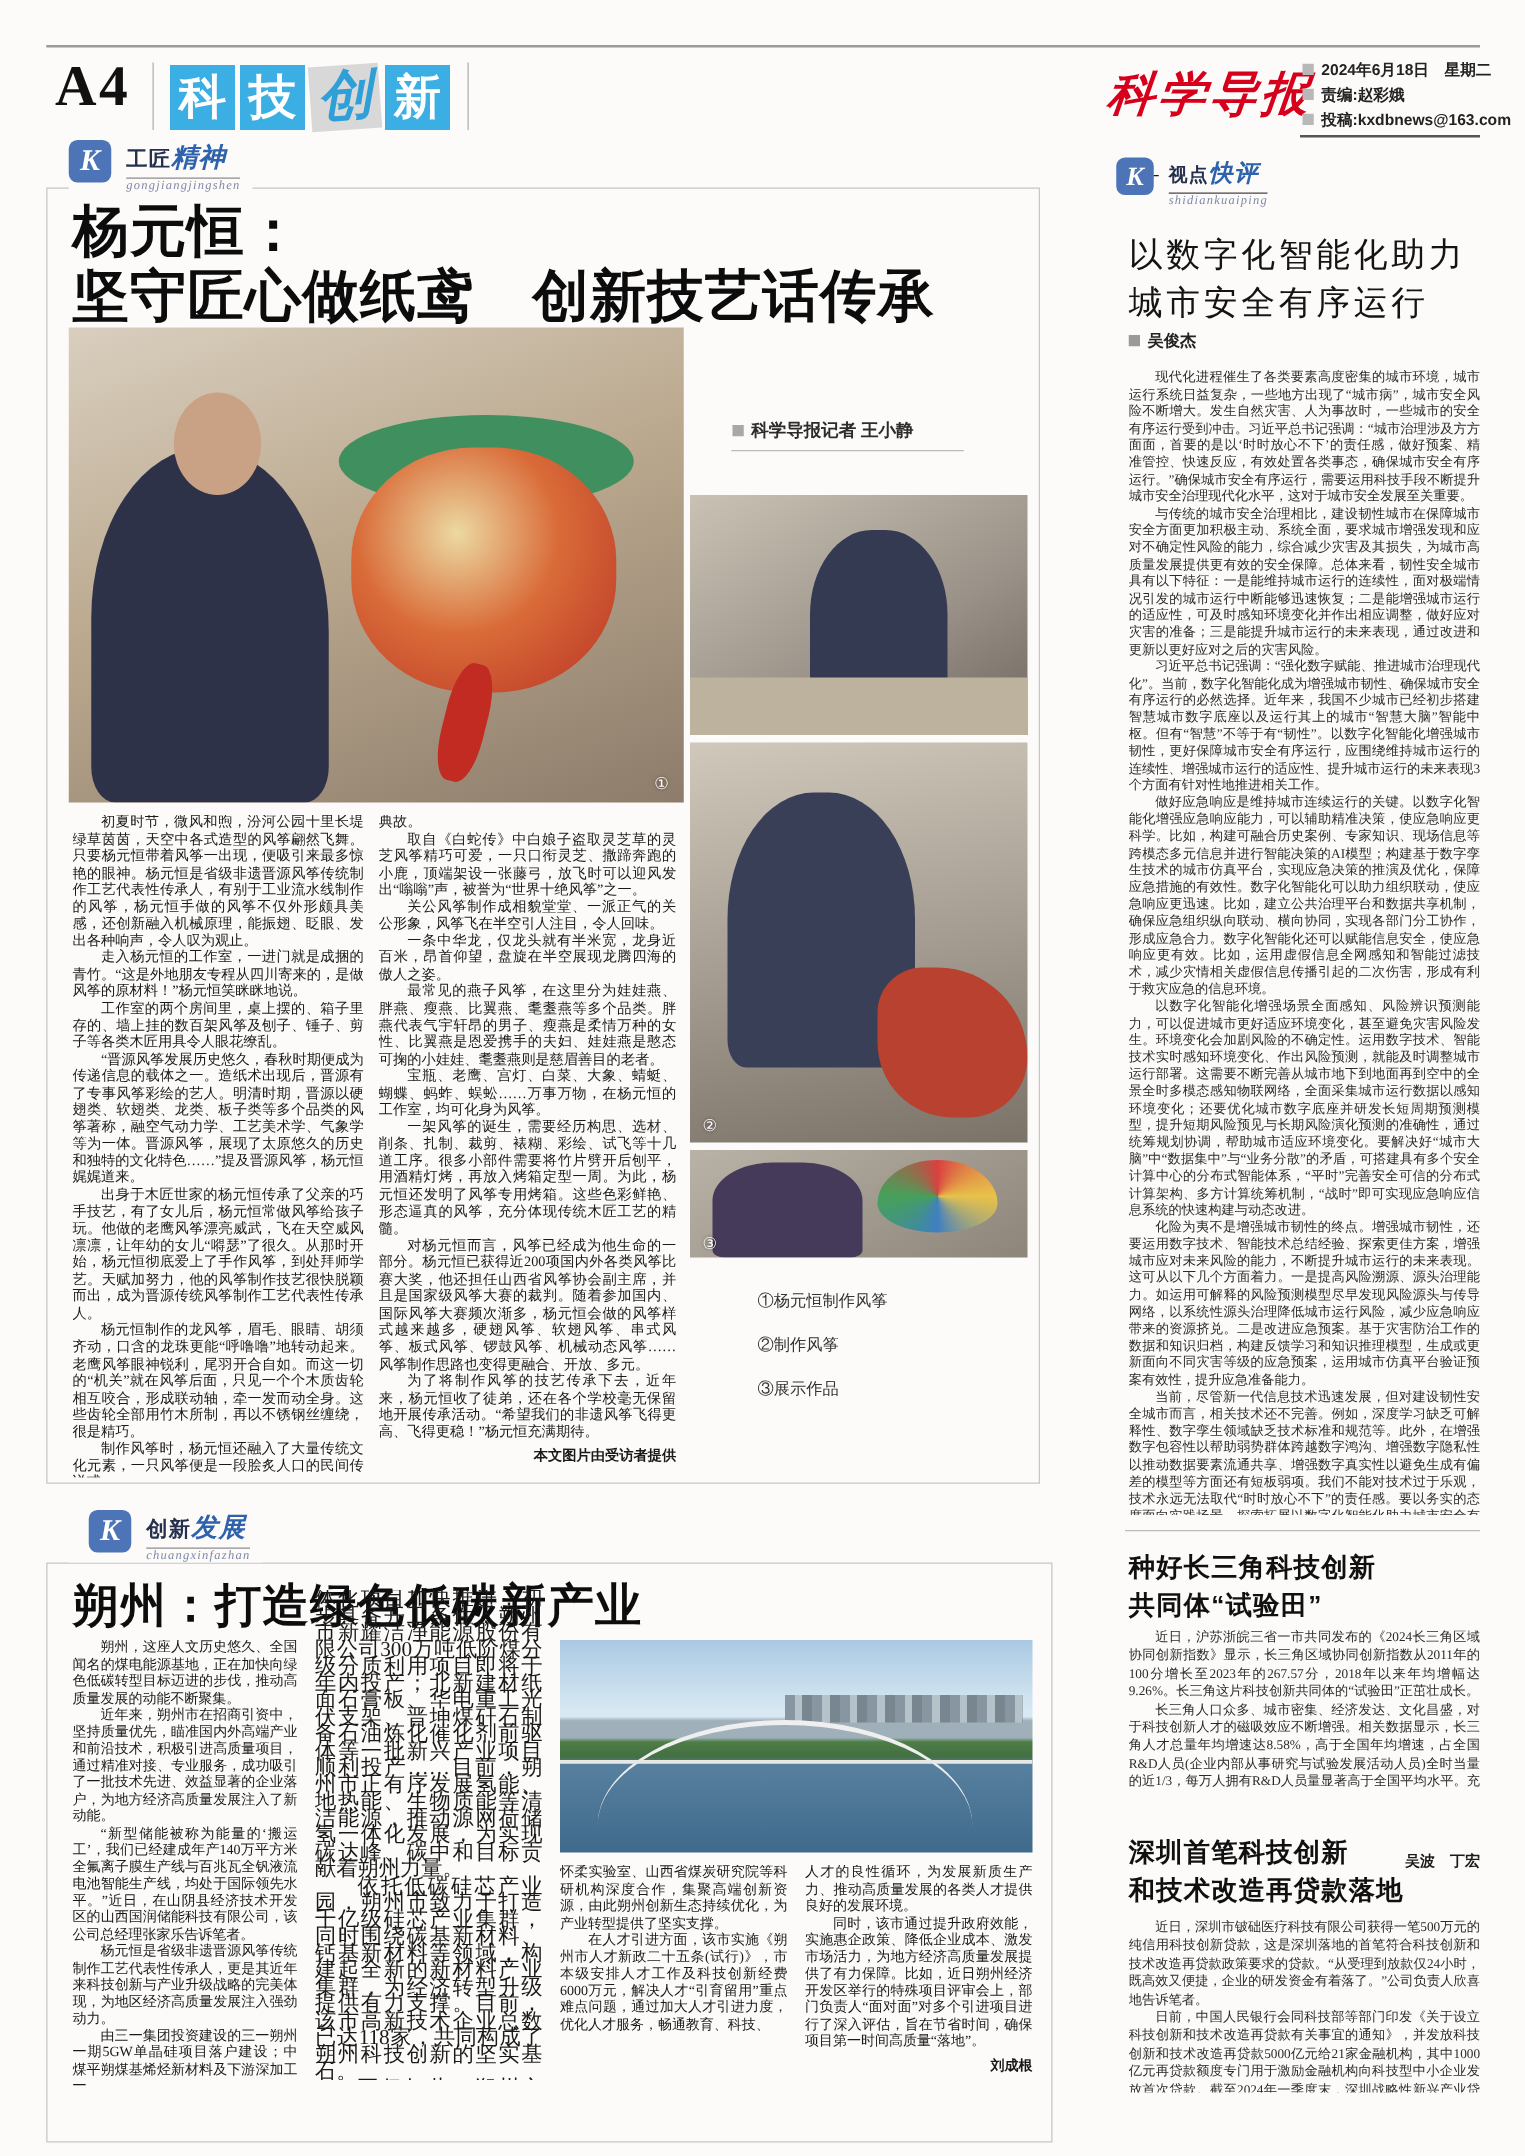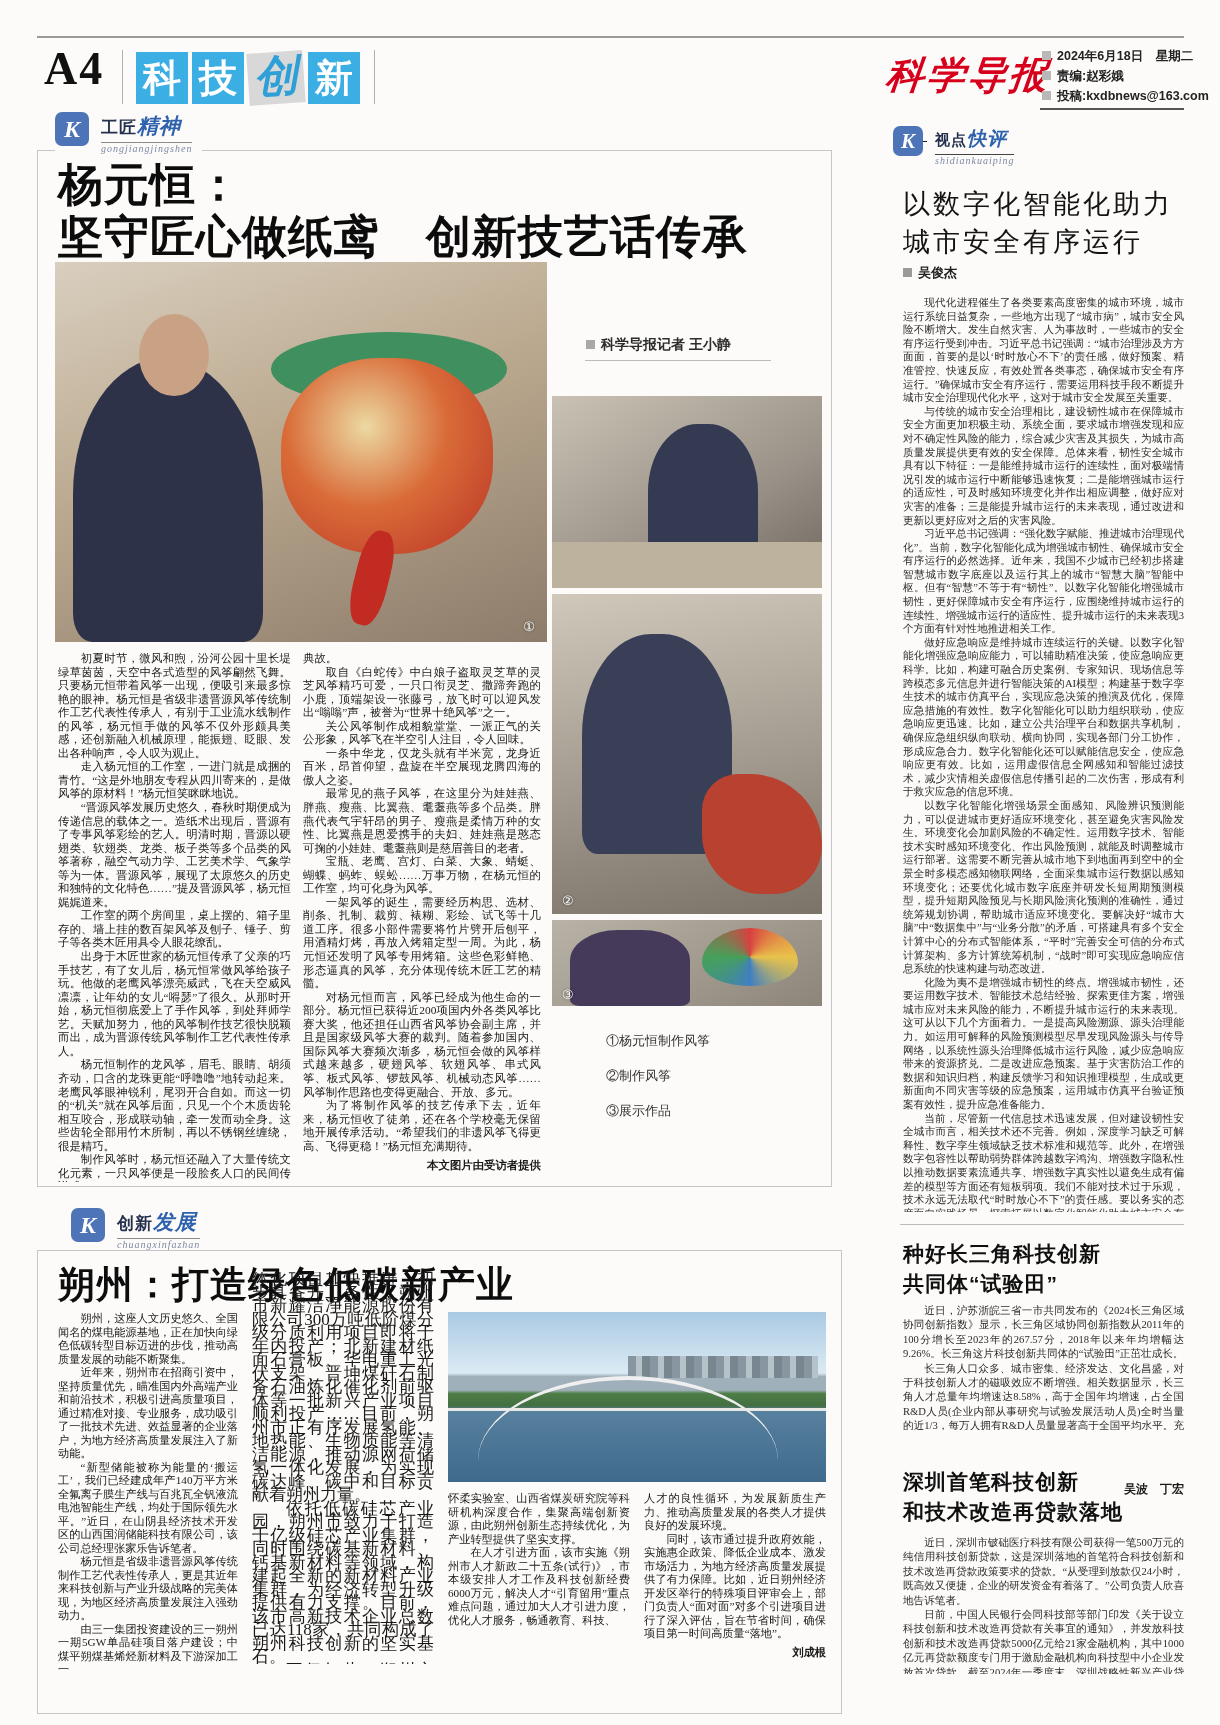--- a/index.html
+++ b/index.html
@@ -138,22 +138,22 @@
 
   <div class="caps">
     <p>①杨元恒制作风筝</p>
     <p>②制作风筝</p>
     <p>③展示作品</p>
   </div>
 
   <div class="col bodytext" style="left:58px;top:652px;width:233px;height:530px;">
     <p>初夏时节，微风和煦，汾河公园十里长堤绿草茵茵，天空中各式造型的风筝翩然飞舞。只要杨元恒带着风筝一出现，便吸引来最多惊艳的眼神。杨元恒是省级非遗晋源风筝传统制作工艺代表性传承人，有别于工业流水线制作的风筝，杨元恒手做的风筝不仅外形颇具美感，还创新融入机械原理，能振翅、眨眼、发出各种响声，令人叹为观止。</p>
     <p>走入杨元恒的工作室，一进门就是成捆的青竹。“这是外地朋友专程从四川寄来的，是做风筝的原材料！”杨元恒笑眯眯地说。</p>
+    <p>工作室的两个房间里，桌上摆的、箱子里存的、墙上挂的数百架风筝及刨子、锤子、剪子等各类木匠用具令人眼花缭乱。</p>
     <p>“晋源风筝发展历史悠久，春秋时期便成为传递信息的载体之一。造纸术出现后，晋源有了专事风筝彩绘的艺人。明清时期，晋源以硬翅类、软翅类、龙类、板子类等多个品类的风筝著称，融空气动力学、工艺美术学、气象学等为一体。晋源风筝，展现了太原悠久的历史和独特的文化特色……”提及晋源风筝，杨元恒娓娓道来。</p>
-    <p>工作室的两个房间里，桌上摆的、箱子里存的、墙上挂的数百架风筝及刨子、锤子、剪子等各类木匠用具令人眼花缭乱。</p>
     <p>出身于木匠世家的杨元恒传承了父亲的巧手技艺，有了女儿后，杨元恒常做风筝给孩子玩。他做的老鹰风筝漂亮威武，飞在天空威风凛凛，让年幼的女儿“嘚瑟”了很久。从那时开始，杨元恒彻底爱上了手作风筝，到处拜师学艺。天赋加努力，他的风筝制作技艺很快脱颖而出，成为晋源传统风筝制作工艺代表性传承人。</p>
     <p>杨元恒制作的龙风筝，眉毛、眼睛、胡须齐动，口含的龙珠更能“呼噜噜”地转动起来。老鹰风筝眼神锐利，尾羽开合自如。而这一切的“机关”就在风筝后面，只见一个个木质齿轮相互咬合，形成联动轴，牵一发而动全身。这些齿轮全部用竹木所制，再以不锈钢丝缠绕，很是精巧。</p>
     <p>制作风筝时，杨元恒还融入了大量传统文化元素，一只风筝便是一段脍炙人口的民间传说或</p>
   </div>
   <div class="col bodytext" style="left:303px;top:652px;width:238px;height:530px;">
     <p class="noind">典故。</p>
     <p>取自《白蛇传》中白娘子盗取灵芝草的灵芝风筝精巧可爱，一只口衔灵芝、撒蹄奔跑的小鹿，顶端架设一张藤弓，放飞时可以迎风发出“嗡嗡”声，被誉为“世界十绝风筝”之一。</p>
     <p>关公风筝制作成相貌堂堂、一派正气的关公形象，风筝飞在半空引人注目，令人回味。</p>
     <p>一条中华龙，仅龙头就有半米宽，龙身近百米，昂首仰望，盘旋在半空展现龙腾四海的傲人之姿。</p>
     <p>最常见的燕子风筝，在这里分为娃娃燕、胖燕、瘦燕、比翼燕、耄耋燕等多个品类。胖燕代表气宇轩昂的男子、瘦燕是柔情万种的女性、比翼燕是恩爱携手的夫妇、娃娃燕是憨态可掬的小娃娃、耄耋燕则是慈眉善目的老者。</p>
@@ -196,21 +196,21 @@
     <div class="roadline"></div>
   </div>
 
   <div class="col bodytext" style="left:448px;top:1492px;width:182px;height:212px;font-size:11.2px;line-height:13.5px;">
     <p class="noind">怀柔实验室、山西省煤炭研究院等科研机构深度合作，集聚高端创新资源，由此朔州创新生态持续优化，为产业转型提供了坚实支撑。</p>
     <p>在人才引进方面，该市实施《朔州市人才新政二十五条(试行)》，市本级安排人才工作及科技创新经费6000万元，解决人才“引育留用”重点难点问题，通过加大人才引进力度，优化人才服务，畅通教育、科技、</p>
   </div>
   <div class="col bodytext" style="left:644px;top:1492px;width:182px;height:212px;font-size:11.2px;line-height:13.5px;">
     <p class="noind">人才的良性循环，为发展新质生产力、推动高质量发展的各类人才提供良好的发展环境。</p>
     <p>同时，该市通过提升政府效能，实施惠企政策、降低企业成本、激发市场活力，为地方经济高质量发展提供了有力保障。比如，近日朔州经济开发区举行的特殊项目评审会上，部门负责人“面对面”对多个引进项目进行了深入评估，旨在节省时间，确保项目第一时间高质量“落地”。</p>
-    <p class="credit" style="font-family:Liberation Mono, monospace;">刘成根</p>
+    <p class="credit" style="font-family:Liberation Sans, sans-serif;">刘成根</p>
   </div>
 
   <div class="badge" style="left:893px;top:126px;background:transparent;text-decoration:underline;">
     <span class="kmark small">K</span>
     <span class="badgetext">
       <span class="bt-main" style="font-size:15px;">视点</span><span class="bt-script" style="font-size:19px;">快评</span>
       <span class="bt-line" style="display:block;background:#444;"></span>
       <span class="bt-pinyin" style="display:block;">shidiankuaiping</span>
     </span>
   </div>

